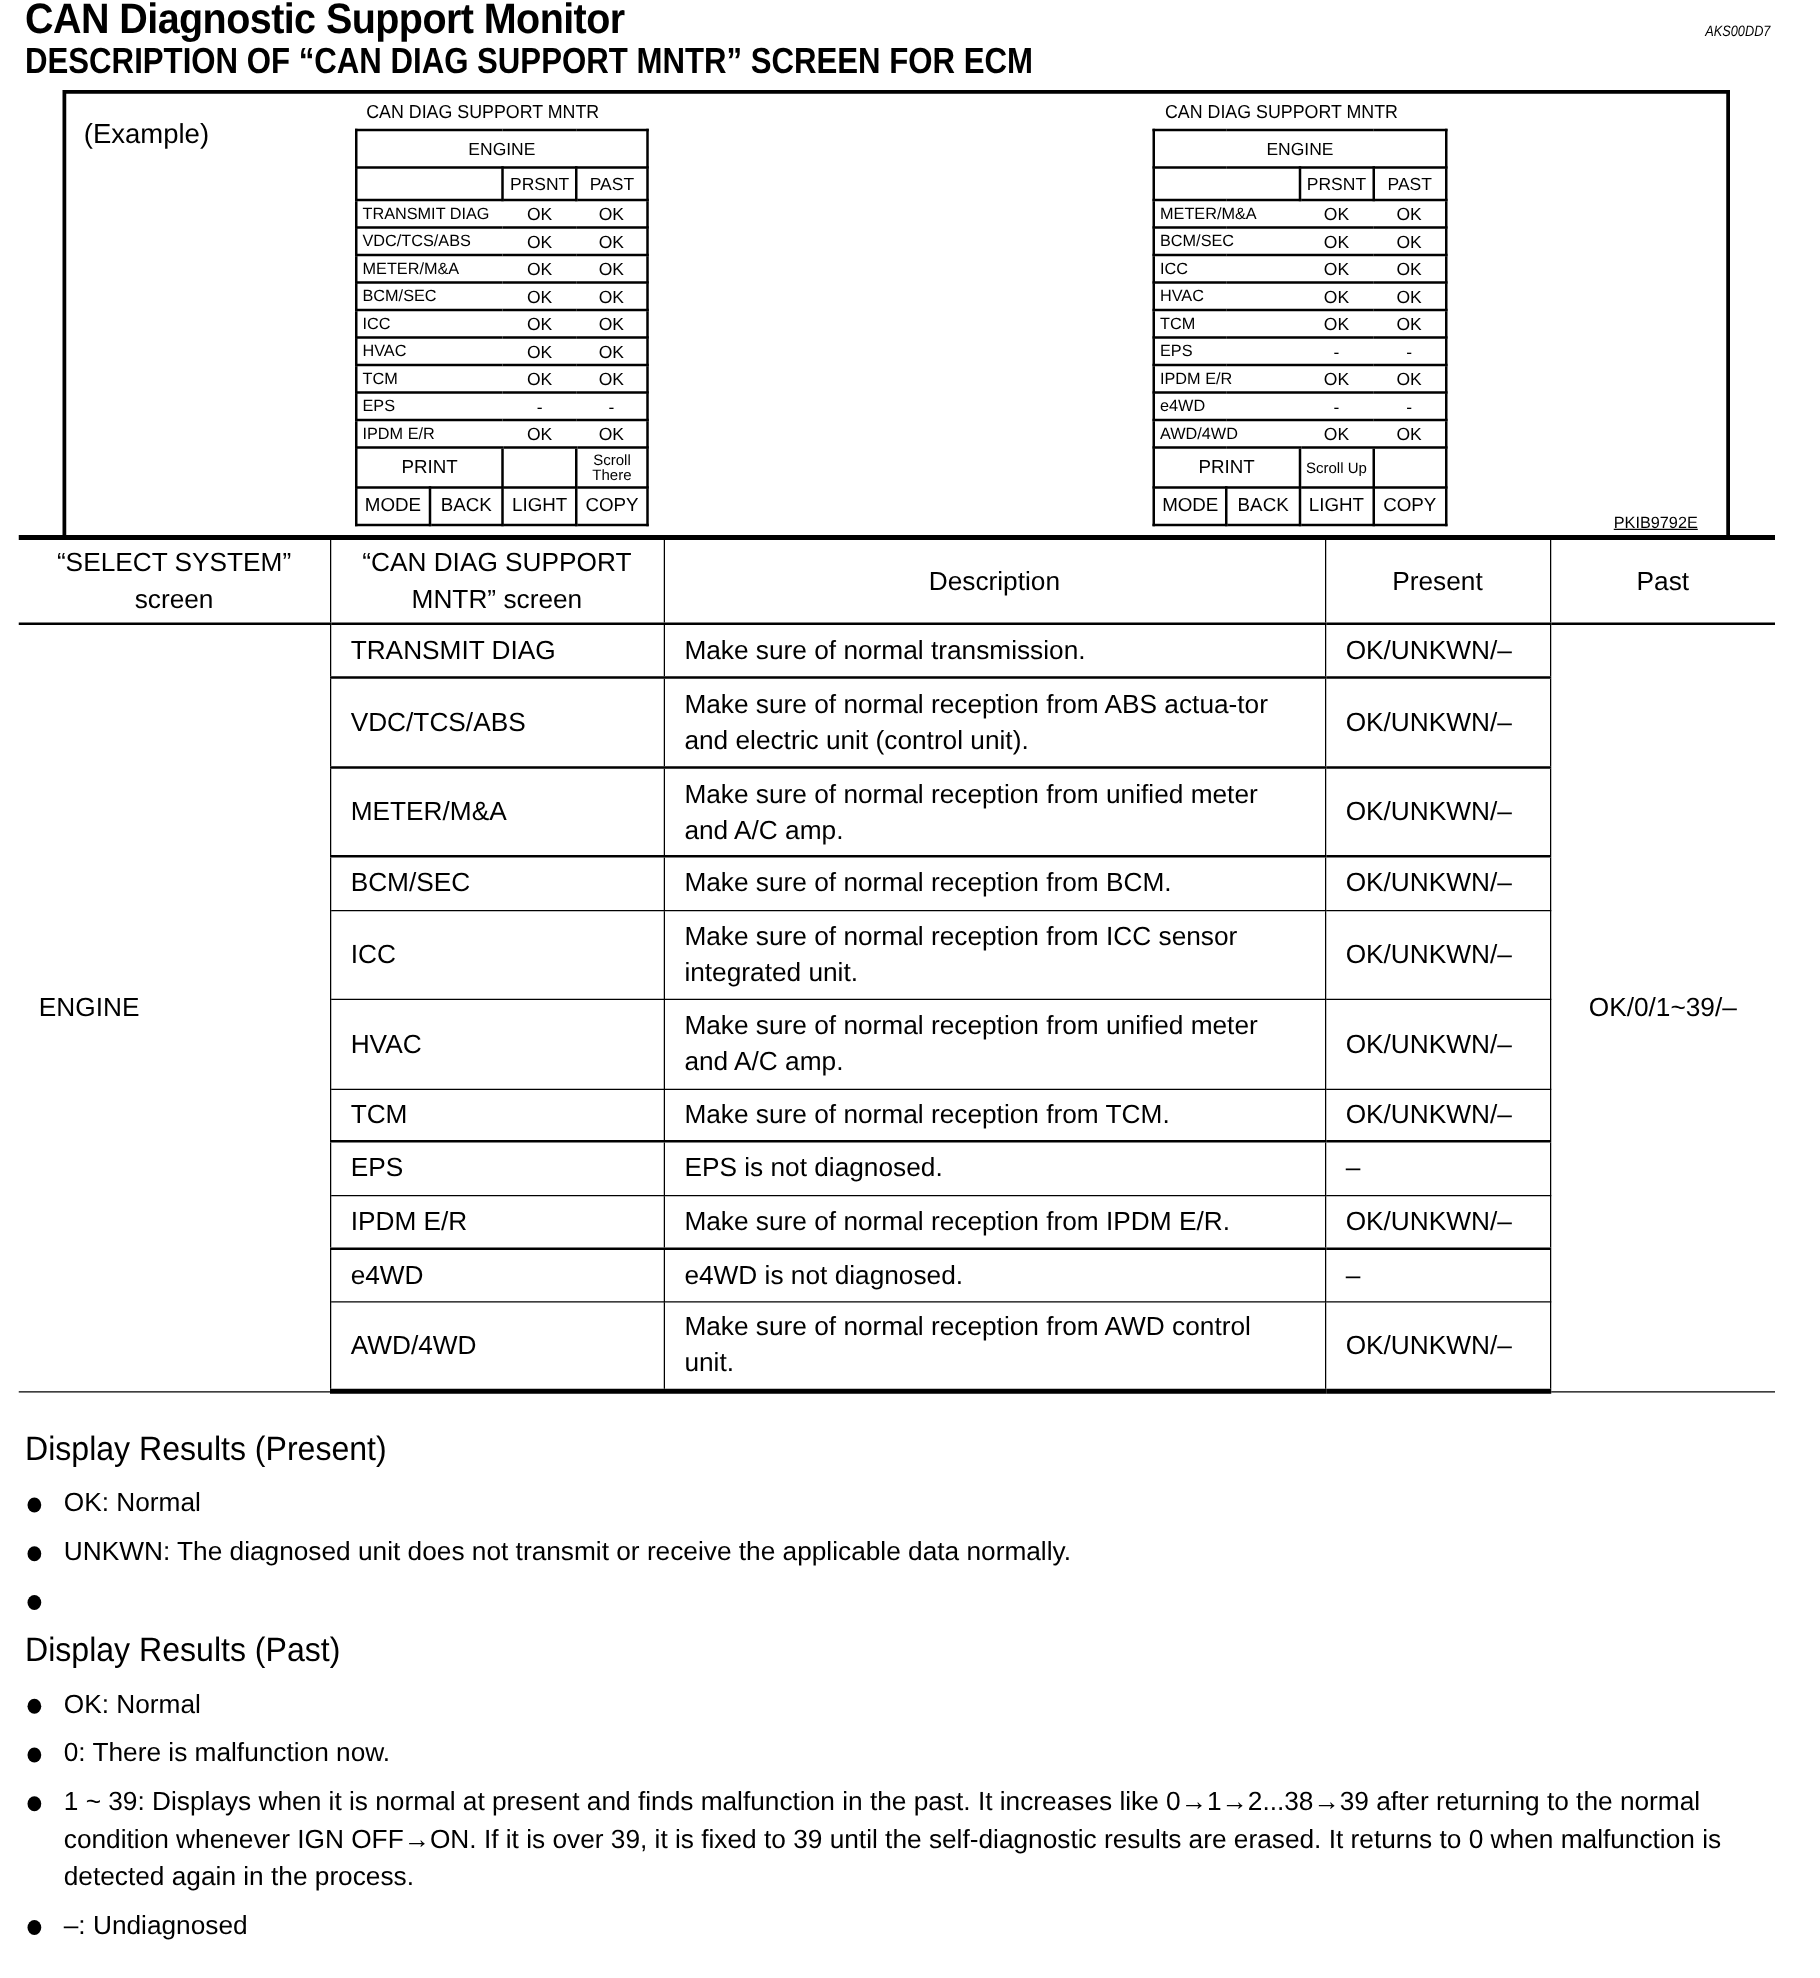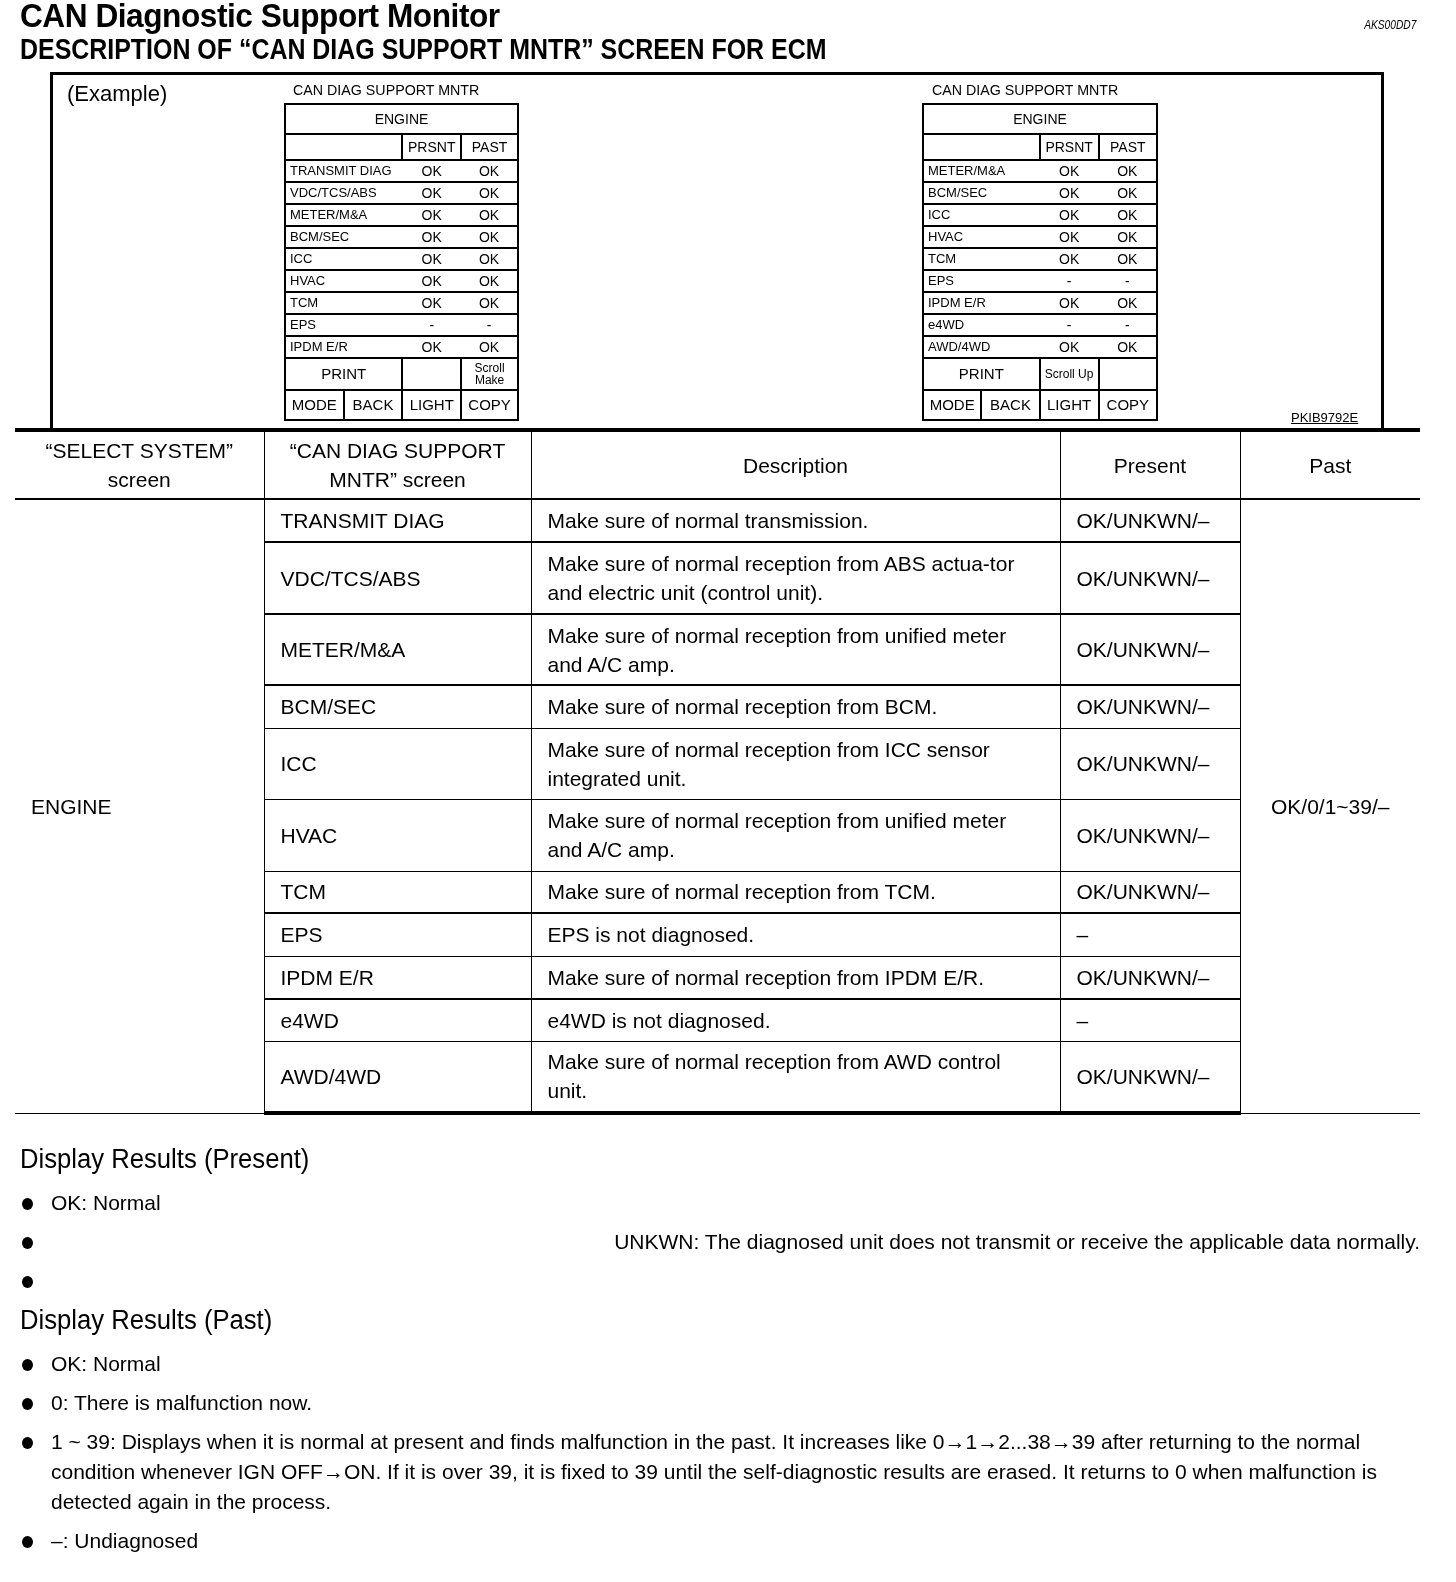--- a/index.html
+++ b/index.html
@@ -3,21 +3,21 @@
 <meta charset="utf-8">
 <style>
   html, body { margin: 0; padding: 0; background: #ffffff; }
   body { width: 1456px; height: 1582px; position: relative; overflow: hidden; color: #000; font-family: "Liberation Sans", sans-serif; }
   .abs { position: absolute; }
   #title { left: 20px; top: -4px; font-size: 34px; font-weight: bold; letter-spacing: -0.5px; transform: scaleX(0.93); transform-origin: left top; white-space: nowrap; }
   #subtitle { left: 20px; top: 33px; font-size: 29px; font-weight: bold; transform: scaleX(0.86); transform-origin: left top; white-space: nowrap; }
   #docid { right: 40px; top: 18px; font-size: 12px; font-style: italic; transform: scaleX(0.85); transform-origin: right top; }
 
   #example-box { left: 50px; top: 72px; width: 1328px; height: 353px; border: 3px solid #000; }
-  #example-label { left: 67px; top: 81px; font-size: 22px; }
+  #example-label { left: 67px; top: 94px; font-size: 22px; }
   .mini-caption { font-size: 15px; white-space: nowrap; transform: scaleX(0.95); transform-origin: left top; }
   .mini { position: absolute; border-collapse: collapse; font-size: 14px; }
   .mini td { border: 2px solid #000; padding: 0 4px; height: 20px; line-height: 18px; white-space: nowrap; }
   .mini td.c { text-align: center; }
   .mini tr.data td { border-left: none; border-right: none; }
   .mini tr.data td:first-child { border-left: 2px solid #000; font-size: 13px; transform-origin: left; }
   .mini tr.data td:last-child { border-right: 2px solid #000; }
   .mini tr.hdr td { height: 24px; }
   .mini tr.btn1 td { height: 30px; }
   .mini tr.btn2 td { height: 28px; font-size: 15px; text-align: center; padding: 0 0; }
@@ -113,21 +113,21 @@
       <tr class="data">
         <td colspan="2">IPDM E/R</td>
         <td class="c">OK</td>
         <td class="c">OK</td>
       </tr>
     </tbody>
   <tbody>
       <tr class="btn1">
     <td colspan="2" class="c" style="font-size:15px">PRINT</td>
     <td class="c"></td>
-    <td class="c tiny"><span>Scroll</span><br><span>Make</span></td>
+    <td class="c tiny"><span>Scroll</span><br><span>There</span></td>
   </tr>
   <tr class="btn2">
     <td>MODE</td>
     <td>BACK</td>
     <td>LIGHT</td>
     <td>COPY</td>
   </tr>
 </tbody>
   </table>
 
@@ -287,21 +287,21 @@
         <td class="item">AWD/4WD</td>
         <td class="desc">Make sure of normal reception from AWD control unit.</td>
         <td class="present">OK/UNKWN/–</td>
       </tr>
     </tbody>
 </table>
 
 <div class="section-title" style="top:1144px;">Display Results (Present)</div>
 <ul class="bullets" id="present-list" style="top:1188px;">
     <li style="margin-bottom: 9px;"><span class="dot"></span><span>OK: Normal</span></li>
-    <li style="margin-bottom: 9px; text-align: right;"><span class="dot"></span><span>UNKWN: The diagnosed unit does not transmit or receive the applicable data normally.</span></li>
+    <li style="margin-bottom: 9px;"><span class="dot"></span><span>UNKWN: The diagnosed unit does not transmit or receive the applicable data normally.</span></li>
     <li style="margin-bottom: 9px;"><span class="dot"></span></li>
   </ul>
 
 <div class="section-title" style="top:1305px;">Display Results (Past)</div>
 <ul class="bullets" id="past-list" style="top:1349px;">
     <li style="margin-bottom: 9px;"><span class="dot"></span><span>OK: Normal</span></li>
     <li style="margin-bottom: 9px;"><span class="dot"></span><span>0: There is malfunction now.</span></li>
     <li style="margin-bottom: 9px;"><span class="dot"></span><span>1 ~ 39: Displays when it is normal at present and finds malfunction in the past. It increases like 0→1→2...38→39 after returning to the normal condition whenever IGN OFF→ON. If it is over 39, it is fixed to 39 until the self-diagnostic results are erased. It returns to 0 when malfunction is detected again in the process.</span></li>
     <li style="margin-bottom: 9px;"><span class="dot"></span><span>–: Undiagnosed</span></li>
   </ul>

